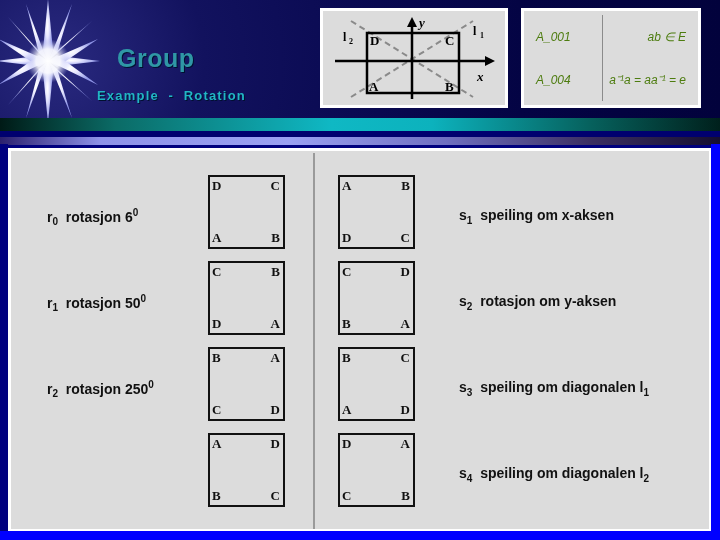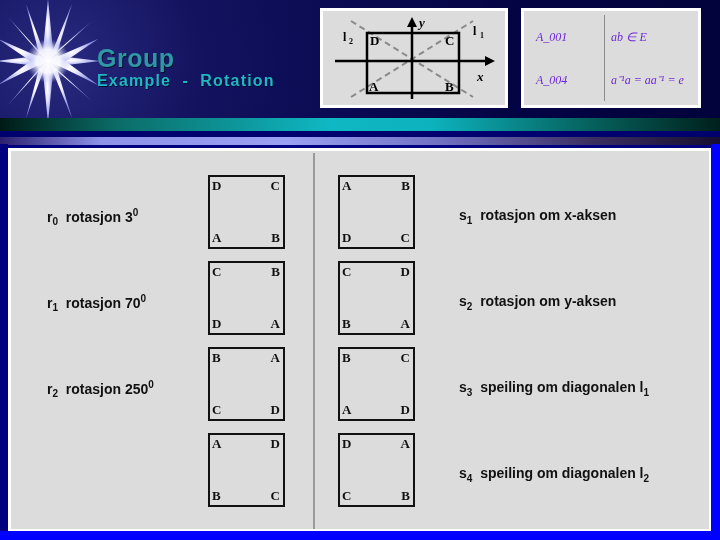--- a/index.html
+++ b/index.html
@@ -21,43 +21,44 @@
 
   
   #starburst { position:absolute; left:0px; top:0px; width:110px; height:140px; }
 
   
   #title-block { position:absolute; left:97px; top:44px; }
   #title-main {
     font-size:25px; font-weight:bold; color:#2f97a6;
     letter-spacing:.5px; line-height:28px;
     text-shadow:1px 1px 0 #001030;
+    margin-left:20px;
   }
   #title-sub {
-    font-size:16px; font-weight:bold; color:#21b6c4;
-    letter-spacing:1.2px; margin-top:0; white-space:pre;
+    font-size:13px; font-weight:bold; color:#21b6c4;
+    letter-spacing:1.2px; margin-top:16px; white-space:pre;
     text-shadow:1px 1px 0 #001030;
   }
 
   
   .hdr-box {
     position:absolute; background:#dcdcdc;
     border:3px solid #ffffff;
   }
   #axes-box { left:320px; top:8px; width:188px; height:100px; }
   #axiom-box{ left:521px; top:8px; width:180px; height:100px; padding:4px 6px; }
 
   #axiom-table { width:100%; height:100%; border-collapse:collapse; }
   #axiom-table td {
-    font-family:Liberation Serif, serif; font-style:italic;
-    font-size:12px; color:#6d28d9; padding:0 6px; white-space:nowrap;
+    font-family:Liberation Sans, sans-serif; font-style:italic;
+    font-size:12px; color:#4d7c0f; padding:0 6px; white-space:nowrap;
     line-height:1;
   }
   #axiom-table td.lbl { border-right:1px solid #8b8b8b; text-align:left; width:46%; }
-  #axiom-table td.eqn { text-align:left; }
+  #axiom-table td.eqn { text-align:right; }
 
   
   #rule-teal {
     position:absolute; left:0; top:118px; width:720px; height:13px;
     background:linear-gradient(90deg,#001a16 0%,#0b6b66 16%,#0fb8c4 46%,#0cb2bd 60%,#06615d 82%,#00201c 100%);
   }
   #rule-gap {
     position:absolute; left:0; top:131px; width:720px; height:6px; background:#00006f;
   }
   #rule-violet {
@@ -208,44 +209,44 @@
 <div id="rule-gap"></div>
 <div id="rule-violet"></div>
 
 <div id="panel-frame">
   <div id="panel">
     <div id="panel-divider"></div>
 
     <div class="row" style="top:24px;">
       <div class="row-left-label">
         <span>r</span><span class="sub">0</span>&nbsp;
-        <span>rotasjon 3</span><span class="deg">0</span>
+        <span>rotasjon 6</span><span class="deg">0</span>
       </div>
       <div class="sq col1">
         <span class="c tl">D</span>
         <span class="c tr">C</span>
         <span class="c bl">A</span>
         <span class="c br">B</span>
       </div>
       <div class="sq col2">
         <span class="c tl">A</span>
         <span class="c tr">B</span>
         <span class="c bl">D</span>
         <span class="c br">C</span>
       </div>
       <div class="row-right-label">
         <span>s</span><span class="sub">1</span>&nbsp;
-        <span>rotasjon om x-aksen</span><span class="sub"></span>
+        <span>speiling om x-aksen</span><span class="sub"></span>
       </div>
     </div>
 
     <div class="row" style="top:110px;">
       <div class="row-left-label">
         <span>r</span><span class="sub">1</span>&nbsp;
-        <span>rotasjon 70</span><span class="deg">0</span>
+        <span>rotasjon 50</span><span class="deg">0</span>
       </div>
       <div class="sq col1">
         <span class="c tl">C</span>
         <span class="c tr">B</span>
         <span class="c bl">D</span>
         <span class="c br">A</span>
       </div>
       <div class="sq col2">
         <span class="c tl">C</span>
         <span class="c tr">D</span>

